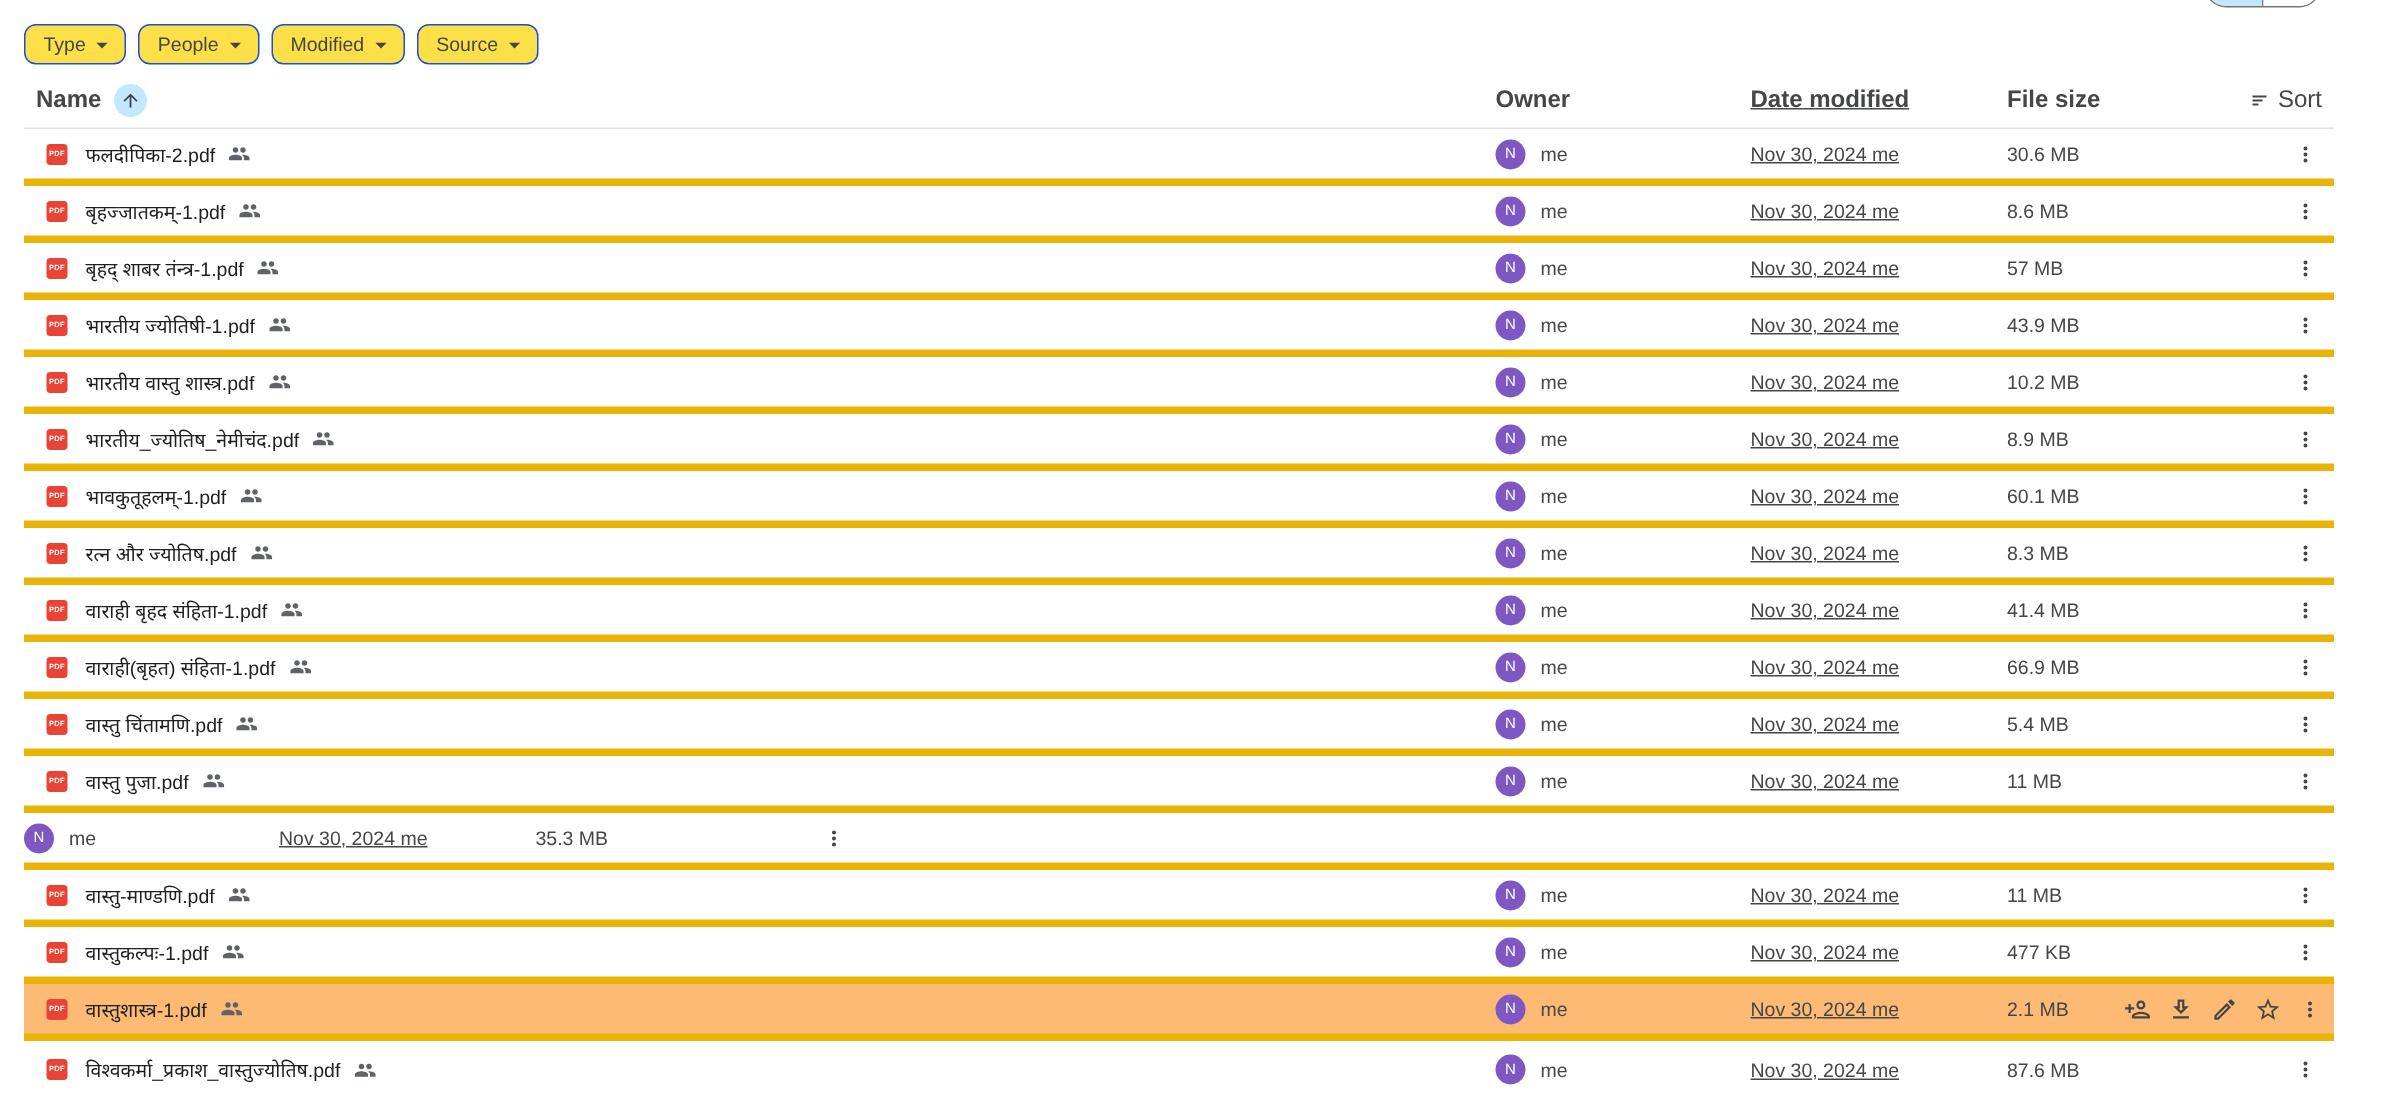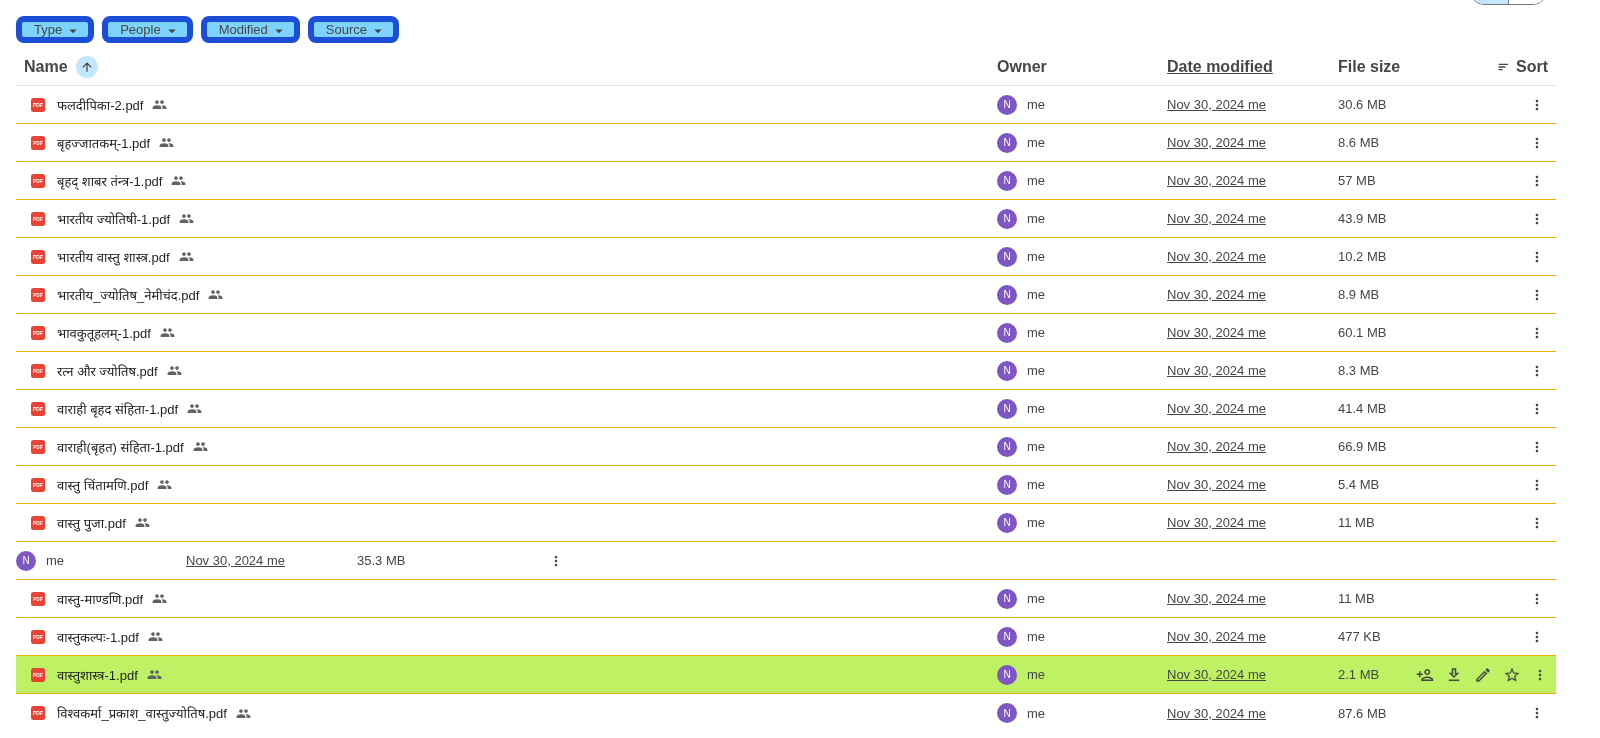--- a/index.html
+++ b/index.html
@@ -7,45 +7,45 @@
     font-family: "Liberation Sans", "DejaVu Sans", sans-serif; position: relative; }
 
   
   .toggle-partial { position: absolute; left: 1470px; top: -23px; width: 77px; height: 28px;
     border: 1px solid #747775; border-radius: 14px; overflow: hidden; display: flex; }
   .toggle-partial .half-left { flex: 1; background: #c2e7ff; border-right: 1px solid #747775; }
   .toggle-partial .half-right { flex: 1; background: #fff; }
 
   
   .filters { position: absolute; left: 16px; top: 16px; display: flex; gap: 8px; }
-  .chip { height: 27px; border: 6px solid #1d4ed8; border-radius: 8px; background: #7dd3fc;
-    display: flex; align-items: flex-start; gap: 2px; padding: 0 6px 0 12px;
+  .chip { height: 27px; border: 1px solid #1d4ed8; border-radius: 8px; background: #fde047;
+    display: flex; align-items: center; gap: 2px; padding: 0 6px 0 12px;
     font-size: 13px; color: #444746; cursor: pointer; }
   .chip svg { fill: #444746; }
 
   
   .table { position: absolute; left: 16px; top: 49px; width: 1540px; }
   .header-row { display: flex; align-items: center; height: 37px; border-bottom: 1px solid #e1e1e1;
     font-size: 16px; font-weight: 700; color: #444746; }
   .col-name { flex: 1; min-width: 0; display: flex; align-items: center; padding-left: 8px; }
   .col-owner { width: 170px; display: flex; align-items: center; gap: 10px; text-align: center; }
   .col-date { width: 171px; text-decoration: underline; }
   .col-size { width: 78px; }
   .col-menu { width: 140px; display: flex; align-items: center; justify-content: flex-end; gap: 11px; padding-right: 8px; }
 
   .sort-badge { width: 22px; height: 22px; border-radius: 50%; background: #c2e7ff;
     display: flex; align-items: center; justify-content: center; margin-left: 8px; cursor: pointer; }
   .sort-badge svg { fill: #3c4043; }
-  .sort-header { display: flex; align-items: center; gap: 4px; cursor: pointer; font-weight: 700; }
+  .sort-header { display: flex; align-items: center; gap: 4px; cursor: pointer; font-weight: 400; }
   .sort-header svg { fill: #444746; }
 
-  .row { display: flex; align-items: center; height: 38px; border-bottom: 1px solid #eab308;
+  .row { display: flex; align-items: center; height: 38px; border-bottom: 5px solid #eab308;
     font-size: 13px; color: #1f1f1f; cursor: pointer; }
   .row.last { border-bottom: none; }
-  .row.hovered { background: #bef264; }
+  .row.hovered { background: #fdba74; }
   .row .actions { display: none; align-items: center; gap: 11px; }
   .row.hovered .actions { display: flex; }
   .row .actions svg { fill: #444746; cursor: pointer; }
 
   .pdf-icon { width: 14px; height: 14px; margin-left: 7px; border-radius: 2.5px; background: #ea4335;
     color: #fff; font-size: 5px; font-weight: bold; letter-spacing: .2px;
     display: inline-flex; align-items: center; justify-content: center; flex: none; }
   .file-name { margin-left: 12px; white-space: nowrap; }
   .shared-icon { margin-left: 9px; fill: #5f6368; flex: none; }
 

